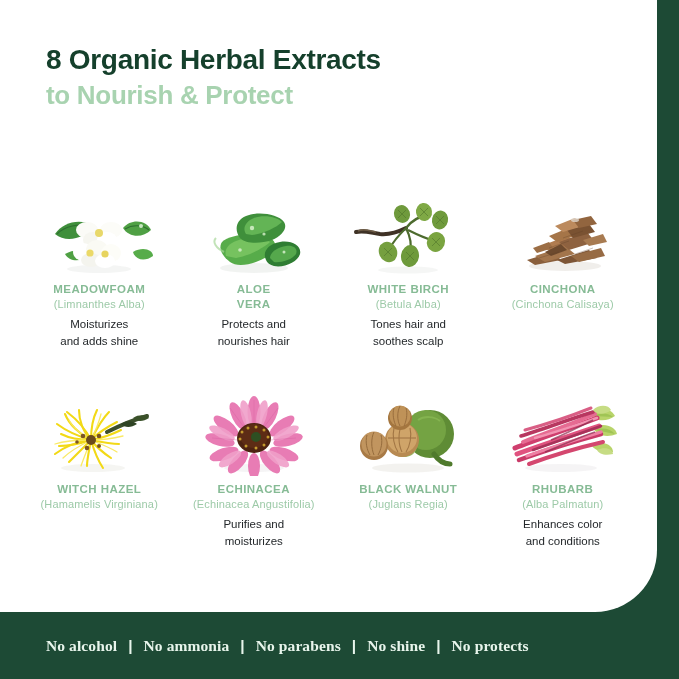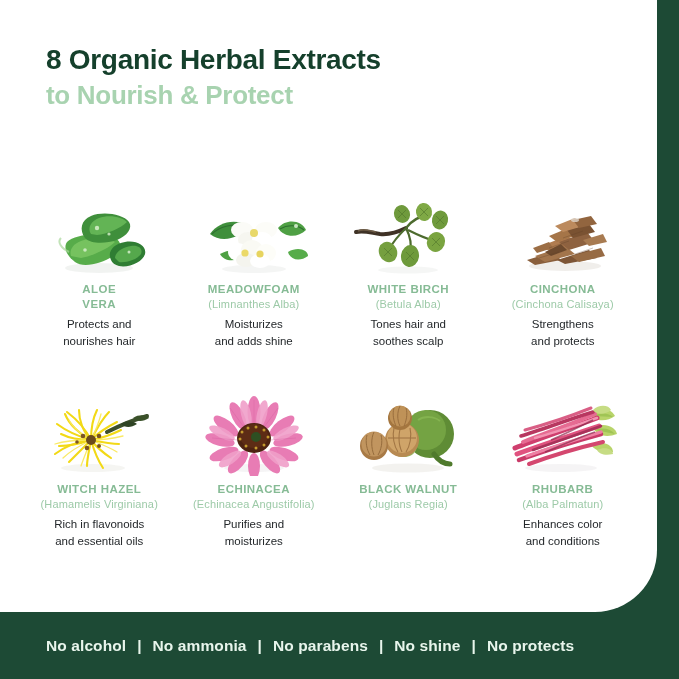--- a/index.html
+++ b/index.html
@@ -151,20 +151,21 @@
     display: flex;
     align-items: center;
     gap: 0px;
   }
   .claim {
     font-size: 15.5px;
     font-weight: bold;
     color: #e8f5ec;
     letter-spacing: 0.1px;
     white-space: nowrap;
+    font-family: Liberation Serif, serif;
   }
   .claim-sep {
     font-size: 15.5px;
     font-weight: bold;
     color: #e8f5ec;
     padding: 0 11px;
   }
 </style>
 </head>
 <body>
@@ -174,44 +175,20 @@
   <div id="right-band"></div>
   <div id="bottom-band"></div>
   <div id="white-card"></div>
 
   <div id="header">
     <div id="title-main">8 Organic Herbal Extracts</div>
     <div id="title-sub">to Nourish &amp; Protect</div>
   </div>
 
   <div id="grid">
-
-    <div class="cell">
-      <div class="art">
-        <svg width="116" height="86" viewBox="0 0 116 86">
-          <ellipse cx="58" cy="78" rx="34" ry="5" fill="#e9edea" opacity="0.65"></ellipse>
-          <path d="M34 72 C26 66 22 58 26 52 C34 44 60 42 74 48 C82 52 80 60 72 66 C60 74 42 78 34 72 Z" fill="#57ac4a"></path>
-          <path d="M30 66 C28 60 32 54 40 51 C54 46 68 48 74 52 C68 58 52 66 40 68 Z" fill="#76c25f"></path>
-          <path d="M44 48 C38 40 40 30 50 26 C62 21 82 24 88 32 C92 38 86 46 76 50 C64 54 50 54 44 48 Z" fill="#3f8f3b"></path>
-          <path d="M50 44 C46 38 50 31 58 28 C68 24 82 27 86 32 C80 38 66 44 56 45 Z" fill="#63b455"></path>
-          <path d="M70 70 C66 62 72 54 84 52 C96 50 106 56 104 64 C102 72 88 78 78 76 C74 75 71 73 70 70 Z" fill="#2f7d33"></path>
-          <path d="M74 68 C74 62 82 57 90 56 C98 55 102 59 100 64 C96 70 84 73 78 72 Z" fill="#55a84c"></path>
-          <path d="M28 62 C20 58 16 52 20 48" stroke="#a8d79a" stroke-width="2" fill="none" opacity="0.7"></path>
-          <circle cx="56" cy="38" r="2.2" fill="#d8f0cc" opacity="0.85"></circle>
-          <circle cx="68" cy="44" r="1.6" fill="#d8f0cc" opacity="0.8"></circle>
-          <circle cx="44" cy="60" r="1.8" fill="#dff3d4" opacity="0.8"></circle>
-          <circle cx="88" cy="62" r="1.5" fill="#dff3d4" opacity="0.8"></circle>
-        </svg>
-      </div>
-      <div class="name" style="white-space: pre-line;">ALOE
-VERA</div>
-
-      <div class="desc">Protects and
-nourishes hair</div>
-    </div>
 
     <div class="cell">
       <div class="art">
         <svg width="116" height="86" viewBox="0 0 116 86">
           <ellipse cx="58" cy="79" rx="32" ry="4" fill="#ecefec" opacity="0.6"></ellipse>
           <path d="M14 44 C22 32 40 28 52 36 C44 48 26 54 14 44 Z" fill="#3f8f3b"></path>
           <path d="M16 44 C24 36 38 33 48 37" stroke="#2e7030" stroke-width="1.2" fill="none"></path>
           <path d="M82 38 C90 28 106 30 110 40 C102 48 88 48 82 38 Z" fill="#4fa044"></path>
           <path d="M84 39 C92 34 102 35 108 40" stroke="#2e7030" stroke-width="1.1" fill="none"></path>
           <circle cx="100" cy="36" r="2" fill="#d7efd0" opacity="0.9"></circle>
@@ -233,20 +210,44 @@
             <ellipse cx="64" cy="71" rx="10" ry="7" fill="#ffffff"></ellipse>
             <circle cx="49" cy="63" r="3.6" fill="#ebd968"></circle>
             <circle cx="64" cy="64" r="3.6" fill="#e7d45f"></circle>
           </g>
         </svg>
       </div>
       <div class="name">MEADOWFOAM</div>
       <div class="latin">(Limnanthes Alba)</div>
       <div class="desc">Moisturizes
 and adds shine</div>
+    </div>
+
+    <div class="cell">
+      <div class="art">
+        <svg width="116" height="86" viewBox="0 0 116 86">
+          <ellipse cx="58" cy="78" rx="34" ry="5" fill="#e9edea" opacity="0.65"></ellipse>
+          <path d="M34 72 C26 66 22 58 26 52 C34 44 60 42 74 48 C82 52 80 60 72 66 C60 74 42 78 34 72 Z" fill="#57ac4a"></path>
+          <path d="M30 66 C28 60 32 54 40 51 C54 46 68 48 74 52 C68 58 52 66 40 68 Z" fill="#76c25f"></path>
+          <path d="M44 48 C38 40 40 30 50 26 C62 21 82 24 88 32 C92 38 86 46 76 50 C64 54 50 54 44 48 Z" fill="#3f8f3b"></path>
+          <path d="M50 44 C46 38 50 31 58 28 C68 24 82 27 86 32 C80 38 66 44 56 45 Z" fill="#63b455"></path>
+          <path d="M70 70 C66 62 72 54 84 52 C96 50 106 56 104 64 C102 72 88 78 78 76 C74 75 71 73 70 70 Z" fill="#2f7d33"></path>
+          <path d="M74 68 C74 62 82 57 90 56 C98 55 102 59 100 64 C96 70 84 73 78 72 Z" fill="#55a84c"></path>
+          <path d="M28 62 C20 58 16 52 20 48" stroke="#a8d79a" stroke-width="2" fill="none" opacity="0.7"></path>
+          <circle cx="56" cy="38" r="2.2" fill="#d8f0cc" opacity="0.85"></circle>
+          <circle cx="68" cy="44" r="1.6" fill="#d8f0cc" opacity="0.8"></circle>
+          <circle cx="44" cy="60" r="1.8" fill="#dff3d4" opacity="0.8"></circle>
+          <circle cx="88" cy="62" r="1.5" fill="#dff3d4" opacity="0.8"></circle>
+        </svg>
+      </div>
+      <div class="name" style="white-space: pre-line;">ALOE
+VERA</div>
+
+      <div class="desc">Protects and
+nourishes hair</div>
     </div>
 
     <div class="cell">
       <div class="art">
         <svg width="116" height="86" viewBox="0 0 116 86">
           <ellipse cx="58" cy="80" rx="30" ry="3.5" fill="#eceeec" opacity="0.55"></ellipse>
           <path d="M6 42 C14 40 22 43 30 44 C40 45 48 42 56 38" stroke="#3f3226" stroke-width="4" fill="none" stroke-linecap="round"></path>
           <path d="M8 41 C14 38 20 41 26 42" stroke="#6b5a45" stroke-width="1.6" fill="none"></path>
           <path d="M56 38 C62 30 70 26 80 24" stroke="#4d6b2e" stroke-width="2.4" fill="none"></path>
           <path d="M56 38 C60 46 62 54 60 62" stroke="#4d6b2e" stroke-width="2.2" fill="none"></path>
@@ -297,22 +298,20 @@
             <path d="M34 68 L54 62"></path>
             <path d="M44 58 L64 51"></path>
             <path d="M58 48 L78 41"></path>
             <path d="M70 64 L88 58"></path>
           </g>
           <ellipse cx="70" cy="30" rx="4" ry="2" fill="#ded6cc" opacity="0.8"></ellipse>
         </svg>
       </div>
       <div class="name">CINCHONA</div>
       <div class="latin">(Cinchona Calisaya)</div>
-      <div class="desc">Strengthens
-and protects</div>
     </div>
 
     <div class="cell">
       <div class="art">
         <svg width="116" height="86" viewBox="0 0 116 86">
           <ellipse cx="52" cy="78" rx="32" ry="4" fill="#eeeee9" opacity="0.6"></ellipse>
           <path d="M66 42 C78 36 92 30 106 26" stroke="#3c4f2c" stroke-width="4" fill="none" stroke-linecap="round"></path>
           <path d="M80 34 C86 30 92 31 96 34 C90 38 84 38 80 34 Z" fill="#2f4424"></path>
           <path d="M92 28 C98 24 106 25 108 28 C102 32 96 32 92 28 Z" fill="#3a5129"></path>
           <g stroke="#f2d916" stroke-width="2.1" stroke-linecap="round" fill="none">
@@ -347,22 +346,20 @@
             <circle cx="42" cy="46" r="2.3"></circle>
             <circle cx="58" cy="46" r="2.3"></circle>
             <circle cx="46" cy="58" r="2.3"></circle>
             <circle cx="58" cy="56" r="2"></circle>
             <circle cx="36" cy="52" r="1.8"></circle>
           </g>
         </svg>
       </div>
       <div class="name">WITCH HAZEL</div>
       <div class="latin">(Hamamelis Virginiana)</div>
-      <div class="desc">Rich in flavonoids
-and essential oils</div>
     </div>
 
     <div class="cell">
       <div class="art">
         <svg width="116" height="86" viewBox="0 0 116 86">
           <ellipse cx="58" cy="78" rx="30" ry="4" fill="#efecee" opacity="0.6"></ellipse>
           <g fill="#e87cb4">
             <ellipse cx="58" cy="22" rx="6.5" ry="16" transform="rotate(0 58 22)"></ellipse>
             <ellipse cx="42" cy="26" rx="6" ry="15" transform="rotate(-26 42 26)"></ellipse>
             <ellipse cx="74" cy="26" rx="6" ry="15" transform="rotate(26 74 26)"></ellipse>

